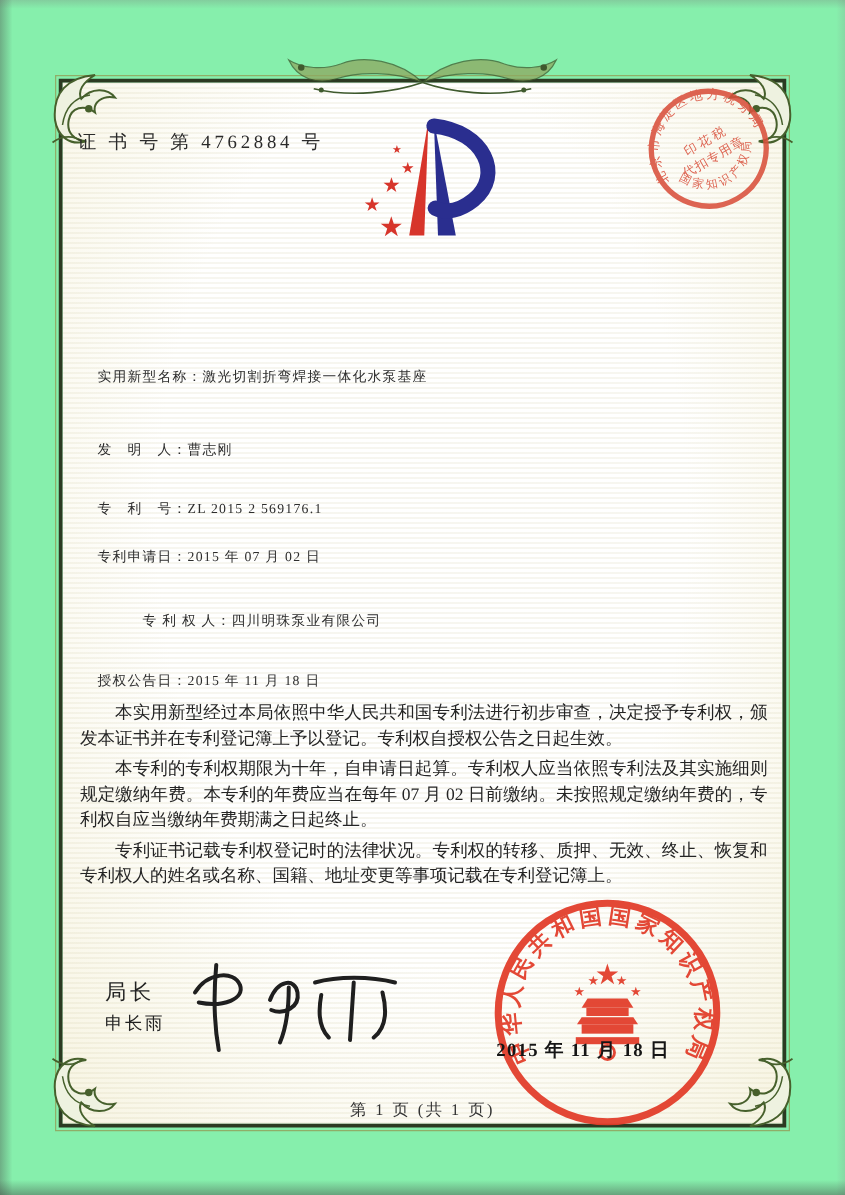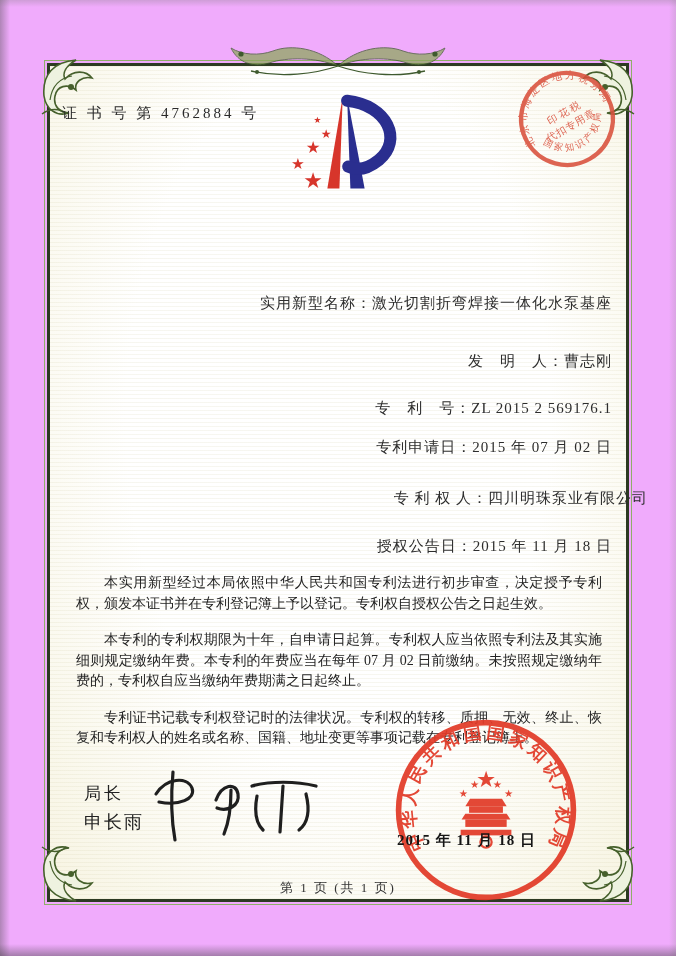--- a/index.html
+++ b/index.html
@@ -1,18 +1,18 @@
 <!DOCTYPE html>
 <html><head>
 <meta charset="utf-8">
 <style>
   html,body{margin:0;padding:0;background:#e8e8e6;}
   #page{
     position:relative;width:676px;height:956px;margin:0 auto;
-    background:#f0abfc;overflow:hidden;
+    background:#86efac;overflow:hidden;
     font-family:"Liberation Serif","DejaVu Serif",serif;color:#222;
   }
   
   .edge{position:absolute;pointer-events:none;z-index:40;}
   .edge-left{left:0;top:0;bottom:0;width:10px;background:linear-gradient(90deg,rgba(70,70,70,.38),rgba(0,0,0,0));}
   .edge-bottom{left:0;right:0;bottom:0;height:12px;background:linear-gradient(0deg,rgba(60,60,60,.42),rgba(0,0,0,0));}
   .edge-top{left:0;right:0;top:0;height:7px;background:linear-gradient(180deg,rgba(120,120,120,.28),rgba(0,0,0,0));}
   .edge-right{top:0;bottom:0;right:0;width:7px;background:linear-gradient(270deg,rgba(140,140,140,.22),rgba(0,0,0,0));}
 
   
@@ -26,27 +26,27 @@
     background:
       repeating-linear-gradient(180deg, rgba(205,200,158,.16) 0 1px, rgba(0,0,0,0) 1px 4px),
       radial-gradient(ellipse at 50% 42%, #ffffff 52%, #f7f4e2 100%);
   }
 
   .abs{position:absolute;z-index:5;}
   .cert-no{left:62px;top:104px;font-size:15px;letter-spacing:3px;color:#2a2a2a;}
   .logo{left:280px;top:92px;width:132px;height:114px;}
   .title{left:0;right:0;top:200px;text-align:center;font-size:40px;font-weight:bold;
          letter-spacing:9px;color:#101010;}
-  .field{left:67px;width:545px;font-size:15px;letter-spacing:1px;color:#2d2d2d;white-space:nowrap;text-align:right;}
+  .field{left:78px;width:545px;font-size:11px;letter-spacing:1px;color:#2d2d2d;white-space:nowrap;}
   .f0{top:294px;} .f1{top:352px;} .f2{top:399px;} .f3{top:438px;} .f4{top:489px;margin-left:36px;} .f5{top:537px;}
   .paras{left:60px;width:558px;top:557px;font-size:14px;line-height:20.5px;
          text-align:justify;color:#242424;}
-  .paras p{margin:16px;text-indent:2em;}
+  .paras p{margin:4px;text-indent:2em;}
   .director-title{left:84px;top:782px;font-size:17px;letter-spacing:3px;}
-  .director-name{left:84px;top:810px;font-size:18px;letter-spacing:2px;}
+  .director-name{left:84px;top:810px;font-size:14px;letter-spacing:2px;}
   .signature{left:146px;top:760px;width:184px;height:88px;z-index:6;}
   .seal{left:392px;top:716px;width:188px;height:188px;z-index:7;opacity:.93;}
   .seal-date{left:397px;top:831px;font-size:15px;font-weight:bold;letter-spacing:1px;color:#151515;z-index:8;}
   .tax-stamp{left:516px;top:68px;width:102px;height:102px;z-index:9;
              transform:rotate(-30deg);opacity:.88;}
   .footer{left:0;right:0;top:879px;text-align:center;font-size:13px;letter-spacing:2px;color:#333;}
 
   .ornament{position:absolute;z-index:3;}
   .orn-tl{left:40px;top:56px;}
   .orn-tr{left:576px;top:56px;transform:scaleX(-1);}

